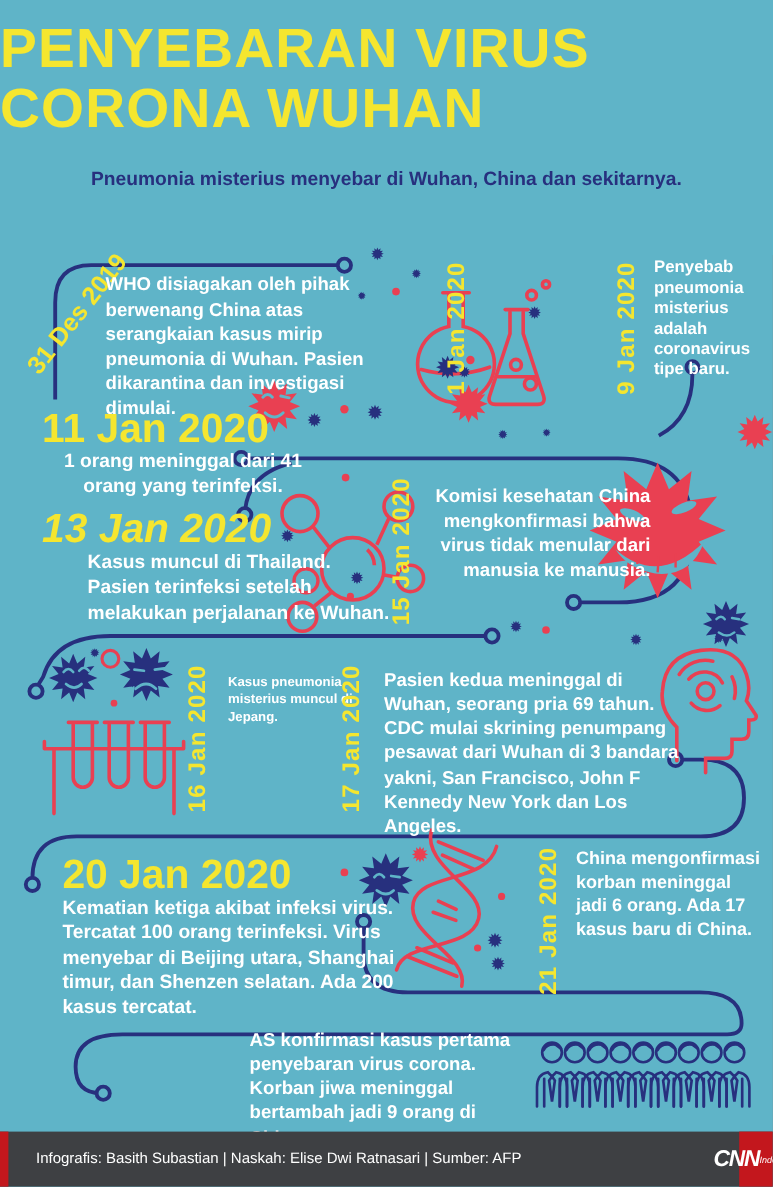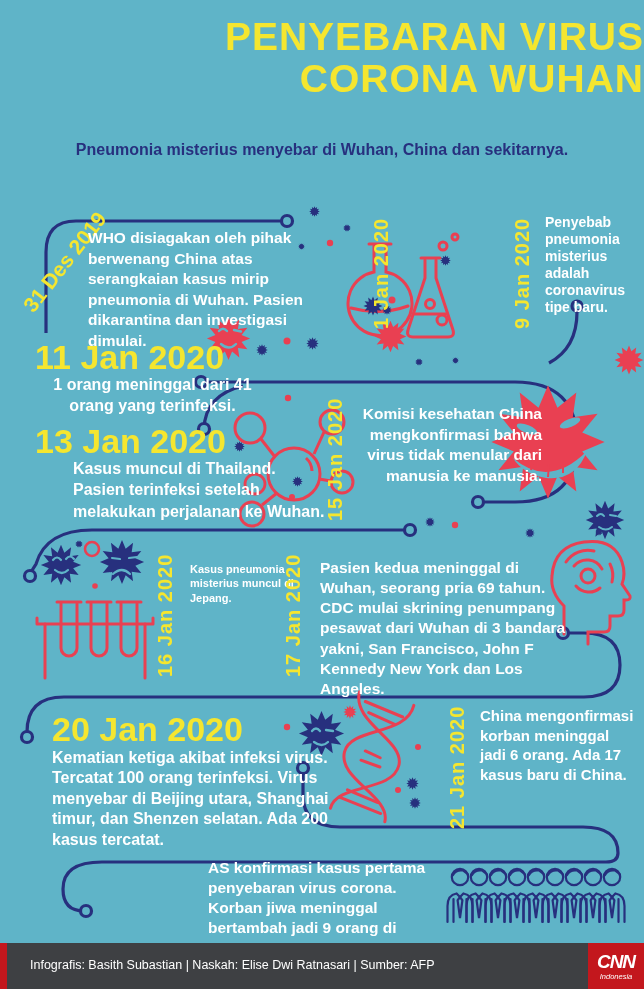--- a/index.html
+++ b/index.html
@@ -3,35 +3,35 @@
 <meta charset="utf-8">
 <style>
   :root{
     --background:#5FB4C8; --yellow:#F5E62F; --navy:#27307E; --red:#E94052;
     --white:#FFFFFF; --footer_bg:#3E4043; --logo_red:#C3171D;
   }
   html,body{margin:0;padding:0;}
   body{font-family:"Liberation Sans",sans-serif;background:#888;}
   .canvas{position:relative;width:644px;height:989px;overflow:hidden;background:var(--background);}
   .deco{position:absolute;left:0;top:0;width:644px;height:989px;pointer-events:none;}
-  .title{position:absolute;left:0;top:16px;width:644px;text-align:right;
-         color:var(--yellow);font-weight:800;font-size:39px;line-height:1.08;letter-spacing:1px;}
+  .title{position:absolute;left:0;top:16px;width:644px;text-align:left;
+         color:var(--yellow);font-weight:800;font-size:46px;line-height:1.08;letter-spacing:1px;}
   .subtitle{position:absolute;left:30px;top:138px;width:584px;text-align:center;
          color:var(--navy);font-weight:700;font-size:16px;line-height:1.45;}
   .date-diag{position:absolute;left:-15px;top:250px;width:160px;text-align:center;white-space:nowrap;
          color:var(--yellow);font-weight:800;font-size:21px;transform:rotate(-52deg);}
   .vdate{position:absolute;writing-mode:vertical-rl;transform:rotate(180deg);white-space:nowrap;
          color:var(--yellow);font-weight:800;font-size:20px;letter-spacing:1px;text-align:center;}
   .hdate{position:absolute;color:var(--yellow);font-weight:800;font-size:34px;white-space:nowrap;}
   .body-txt{position:absolute;color:var(--white);font-weight:700;line-height:1.33;}
   .footer{position:absolute;left:0;top:943px;width:644px;height:46px;background:var(--footer_bg);}
   .footer-redstrip{position:absolute;left:0;top:0;width:7px;height:46px;background:var(--logo_red);}
   .footer-credits{position:absolute;left:30px;top:15px;color:var(--white);font-size:12.5px;font-weight:400;}
-  .cnn-box{position:absolute;right:0;top:0;width:56px;height:46px;background:var(--logo_red);
-           display:flex;flex-direction:column;align-items:center;justify-content:center;}
+  .cnn-box{position:absolute;right:0;top:0;width:28px;height:46px;background:var(--logo_red);
+           display:flex;flex-direction:row;align-items:center;justify-content:center;}
   .cnn-top{color:var(--white);font-weight:800;font-size:19px;letter-spacing:-1px;line-height:1;font-style:italic;}
   .cnn-bottom{color:var(--white);font-size:7.5px;margin-top:1px;font-style:italic;}
 </style>
 </head>
 <body>
 
 <div class="canvas">
 
   <svg class="deco" viewBox="0 0 644 989">
     <defs>
@@ -205,21 +205,21 @@
   <div class="body-txt" style="left:88px;top:228px;width:222px;font-size:15.5px;">WHO disiagakan oleh pihak berwenang China atas serangkaian kasus mirip pneumonia di Wuhan. Pasien dikarantina dan investigasi dimulai.</div>
 
   <div class="vdate" style="left:370px;top:212px;height:122px;">1 Jan 2020</div>
 
   <div class="vdate" style="left:511px;top:212px;height:122px;">9 Jan 2020</div>
   <div class="body-txt" style="left:545px;top:214px;width:97px;font-size:14px;line-height:1.22;">Penyebab pneumonia misterius adalah coronavirus tipe baru.</div>
 
   <div class="hdate" style="left:35px;top:338px;">11 Jan 2020</div>
   <div class="body-txt" style="left:35px;top:374px;width:235px;font-size:16px;text-align:center;">1 orang meninggal dari 41 orang yang terinfeksi.</div>
 
-  <div class="hdate" style="left:35px;top:422px;">13 Jan 2020</div>
+  <div class="hdate" style="left:35px;top:422px;font-style:italic;">13 Jan 2020</div>
   <div class="body-txt" style="left:35px;top:458px;width:258px;font-size:16px;margin-left:38px;">Kasus muncul di Thailand. Pasien terinfeksi setelah melakukan perjalanan ke Wuhan.</div>
 
   <div class="vdate" style="left:324px;top:394px;height:130px;">15 Jan 2020</div>
   <div class="body-txt" style="left:360px;top:404px;width:182px;font-size:15.5px;text-align:right;">Komisi kesehatan China mengkonfirmasi bahwa virus tidak menular dari manusia ke manusia.</div>
 
   <div class="vdate" style="left:154px;top:548px;height:135px;">16 Jan 2020</div>
   <div class="body-txt" style="left:190px;top:562px;width:112px;font-size:11px;line-height:1.3;">Kasus pneumonia misterius muncul di Jepang.</div>
 
   <div class="vdate" style="left:282px;top:548px;height:135px;">17 Jan 2020</div>
   <div class="body-txt" style="left:320px;top:558px;width:258px;font-size:15.5px;line-height:1.3;">Pasien kedua meninggal di Wuhan, seorang pria 69 tahun. CDC mulai skrining penumpang pesawat dari Wuhan di 3 bandara yakni, San Francisco, John F Kennedy New York dan Los Angeles.</div>

